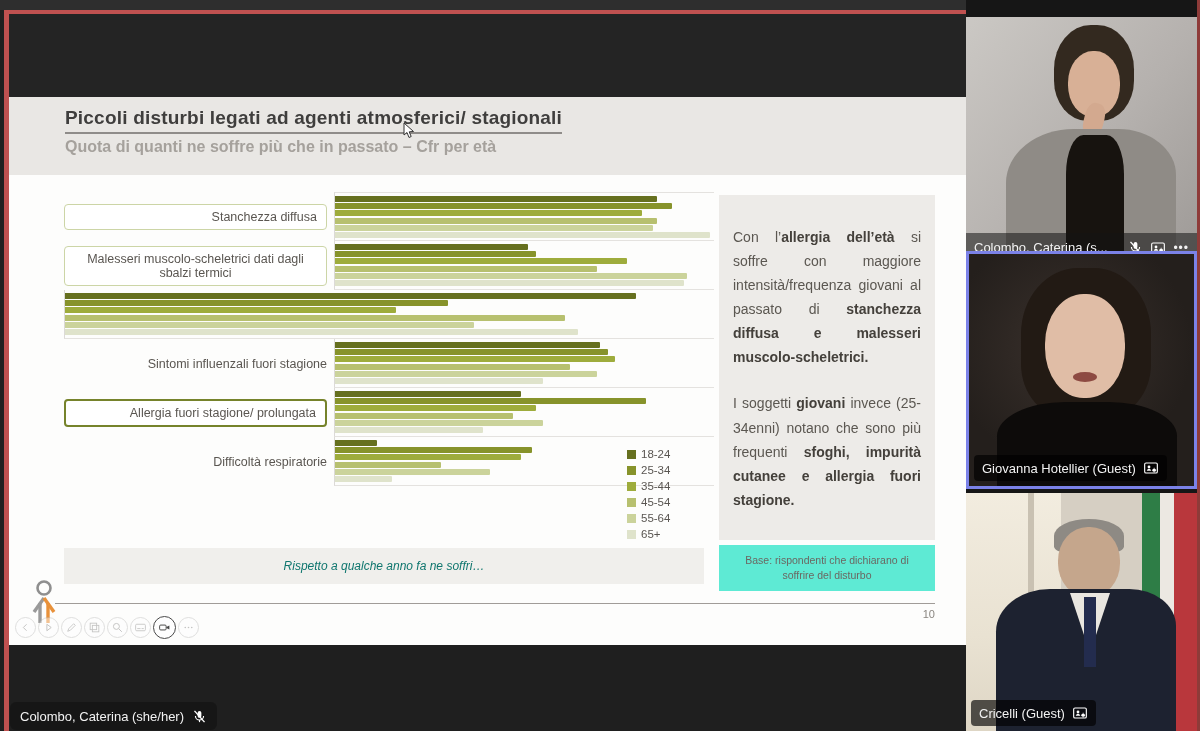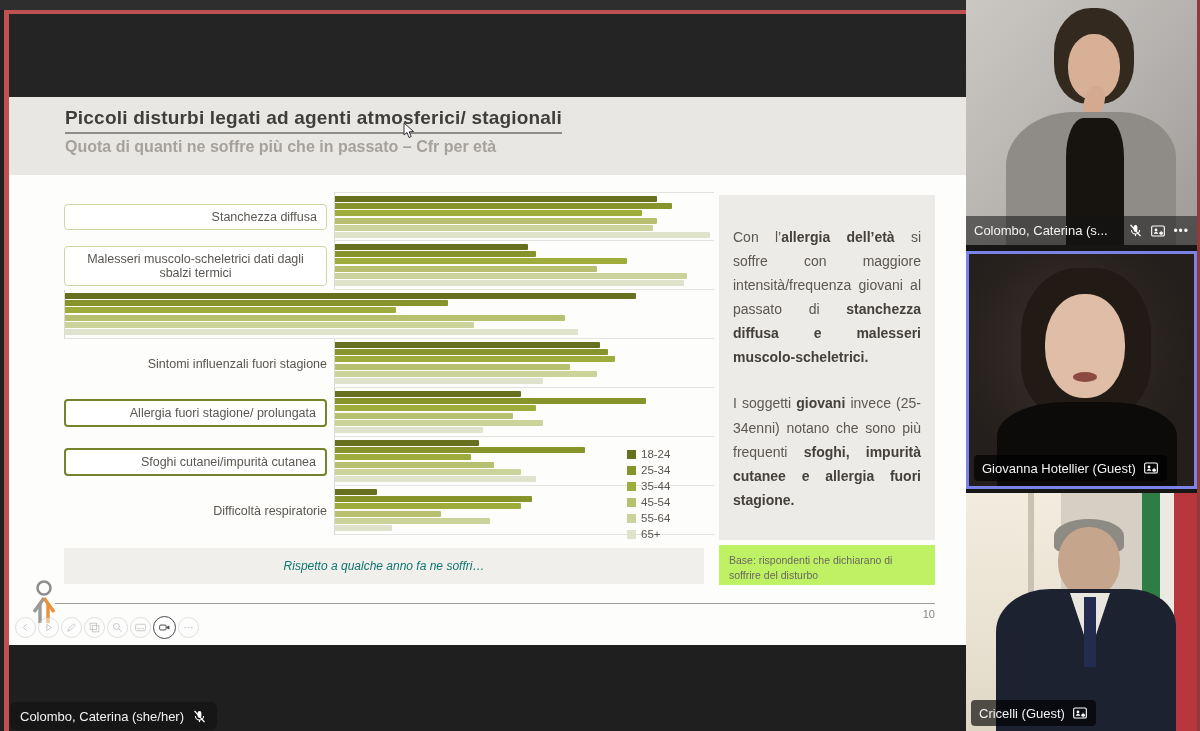--- a/index.html
+++ b/index.html
@@ -44,22 +44,22 @@
   .legend-label { font-size:11.5px; color:#595551; }
 
   
   #panel { position:absolute; left:710px; top:20px; width:216px; height:345px; background:#edebe8;
            padding:30px 14px 10px 14px; }
   #panel p { font-size:14px; line-height:1.72; color:#5b5751; text-align:justify; margin-bottom:22px; }
   #panel b { color:#44403b; }
 
   #footer-bar { position:absolute; left:55px; top:373px; width:640px; height:36px; background:#f0efec;
                 font-size:12px; font-style:italic; color:#0f766e; text-align:center; line-height:36px; }
-  #base-box { position:absolute; left:710px; top:370px; width:216px; height:40px; background:#bef264;
-              font-size:10.5px; color:#6b6762; padding:8px 10px; line-height:1.4; }
+  #base-box { position:absolute; left:710px; top:370px; width:216px; height:46px; background:#5eead4;
+              font-size:10.5px; color:#6b6762; padding:8px 10px; line-height:1.4;text-align:center; }
   #slide-rule { position:absolute; left:46px; top:428px; width:880px; height:1px; background:#a09c98; }
   #page-number { position:absolute; left:880px; top:433px; width:46px; text-align:right;
                  font-size:11px; color:#8a8680; }
 
   
   #logo { position:absolute; left:20px; top:404px; width:34px; height:48px; }
 
   
   #toolbar { position:absolute; left:6px; top:441px; display:flex; gap:2px; align-items:center; }
   .tb-icon { width:21px; height:21px; border-radius:50%; border:1px solid #b8b8b8; background:#ffffff;
@@ -71,21 +71,21 @@
   #self-pill { position:absolute; left:10px; top:702px; height:28px; background:rgba(22,22,22,.88);
                border-radius:6px; display:flex; align-items:center; padding:0 10px; gap:8px; z-index:20;}
   #self-pill span { color:#f2f2f2; font-size:13px; }
 
   
   #cursor { position:absolute; left:403px; top:122px; z-index:30; }
 
   
   #sidebar { position:absolute; left:966px; top:0; width:231px; height:731px; background:#161616; z-index:10; }
   .tile { position:absolute; left:0; width:231px; overflow:hidden; }
-  #tile-1 { top:0; height:245px; background:linear-gradient(130deg,#cbc8c4 0%,#b5b1ae 55%,#9e9a97 100%); }
+  #tile-1 { top:17px; height:245px; background:linear-gradient(130deg,#cbc8c4 0%,#b5b1ae 55%,#9e9a97 100%); }
   #tile-2 { top:251px; height:238px; background:radial-gradient(circle at 45% 40%, #3a312c 0%, #241f1c 65%);
             border:3px solid #7b82e8; }
   #tile-3 { top:493px; height:238px; background:#d6cfc3; }
 
   
   .t1-hair { position:absolute; left:88px; top:8px; width:80px; height:96px; border-radius:46% 46% 42% 42%; background:#33291f; }
   .t1-face { position:absolute; left:102px; top:34px; width:52px; height:66px; border-radius:48%; background:#d8b096; }
   .t1-hand { position:absolute; left:118px; top:86px; width:20px; height:34px; border-radius:40%; background:#d3a98f; transform:rotate(14deg); }
   .t1-body { position:absolute; left:40px; top:112px; width:170px; height:135px; border-radius:40% 34% 0 0; background:#8f8b86; }
   .t1-top  { position:absolute; left:100px; top:118px; width:58px; height:130px; background:#17130f; border-radius:30% 30% 0 0; }
@@ -187,33 +187,20 @@
             <div class="cat-label boxed-dark">
               <div class="lbl">Allergia fuori stagione/ prolungata</div>
             </div>
             <div class="bars">
               <div class="bar" style="width: 49%; background: rgb(102, 112, 31);"></div>
               <div class="bar" style="width: 82%; background: rgb(135, 147, 43);"></div>
               <div class="bar" style="width: 53%; background: rgb(158, 172, 60);"></div>
               <div class="bar" style="width: 47%; background: rgb(183, 192, 111);"></div>
               <div class="bar" style="width: 55%; background: rgb(203, 211, 155);"></div>
               <div class="bar" style="width: 39%; background: rgb(223, 227, 203);"></div>
-            </div>
-          </div>
-          <div class="chart-row">
-            <div class="cat-label boxed-dark">
-              <div class="lbl">Sfoghi cutanei/impurità cutanea</div>
-            </div>
-            <div class="bars">
-              <div class="bar" style="width: 38%; background: rgb(102, 112, 31);"></div>
-              <div class="bar" style="width: 66%; background: rgb(135, 147, 43);"></div>
-              <div class="bar" style="width: 36%; background: rgb(158, 172, 60);"></div>
-              <div class="bar" style="width: 42%; background: rgb(183, 192, 111);"></div>
-              <div class="bar" style="width: 49%; background: rgb(203, 211, 155);"></div>
-              <div class="bar" style="width: 53%; background: rgb(223, 227, 203);"></div>
             </div>
           </div>
           <div class="chart-row">
             <div class="cat-label">
               <div class="lbl">Difficoltà respiratorie</div>
             </div>
             <div class="bars">
               <div class="bar" style="width: 11%; background: rgb(102, 112, 31);"></div>
               <div class="bar" style="width: 52%; background: rgb(135, 147, 43);"></div>
               <div class="bar" style="width: 49%; background: rgb(158, 172, 60);"></div>

